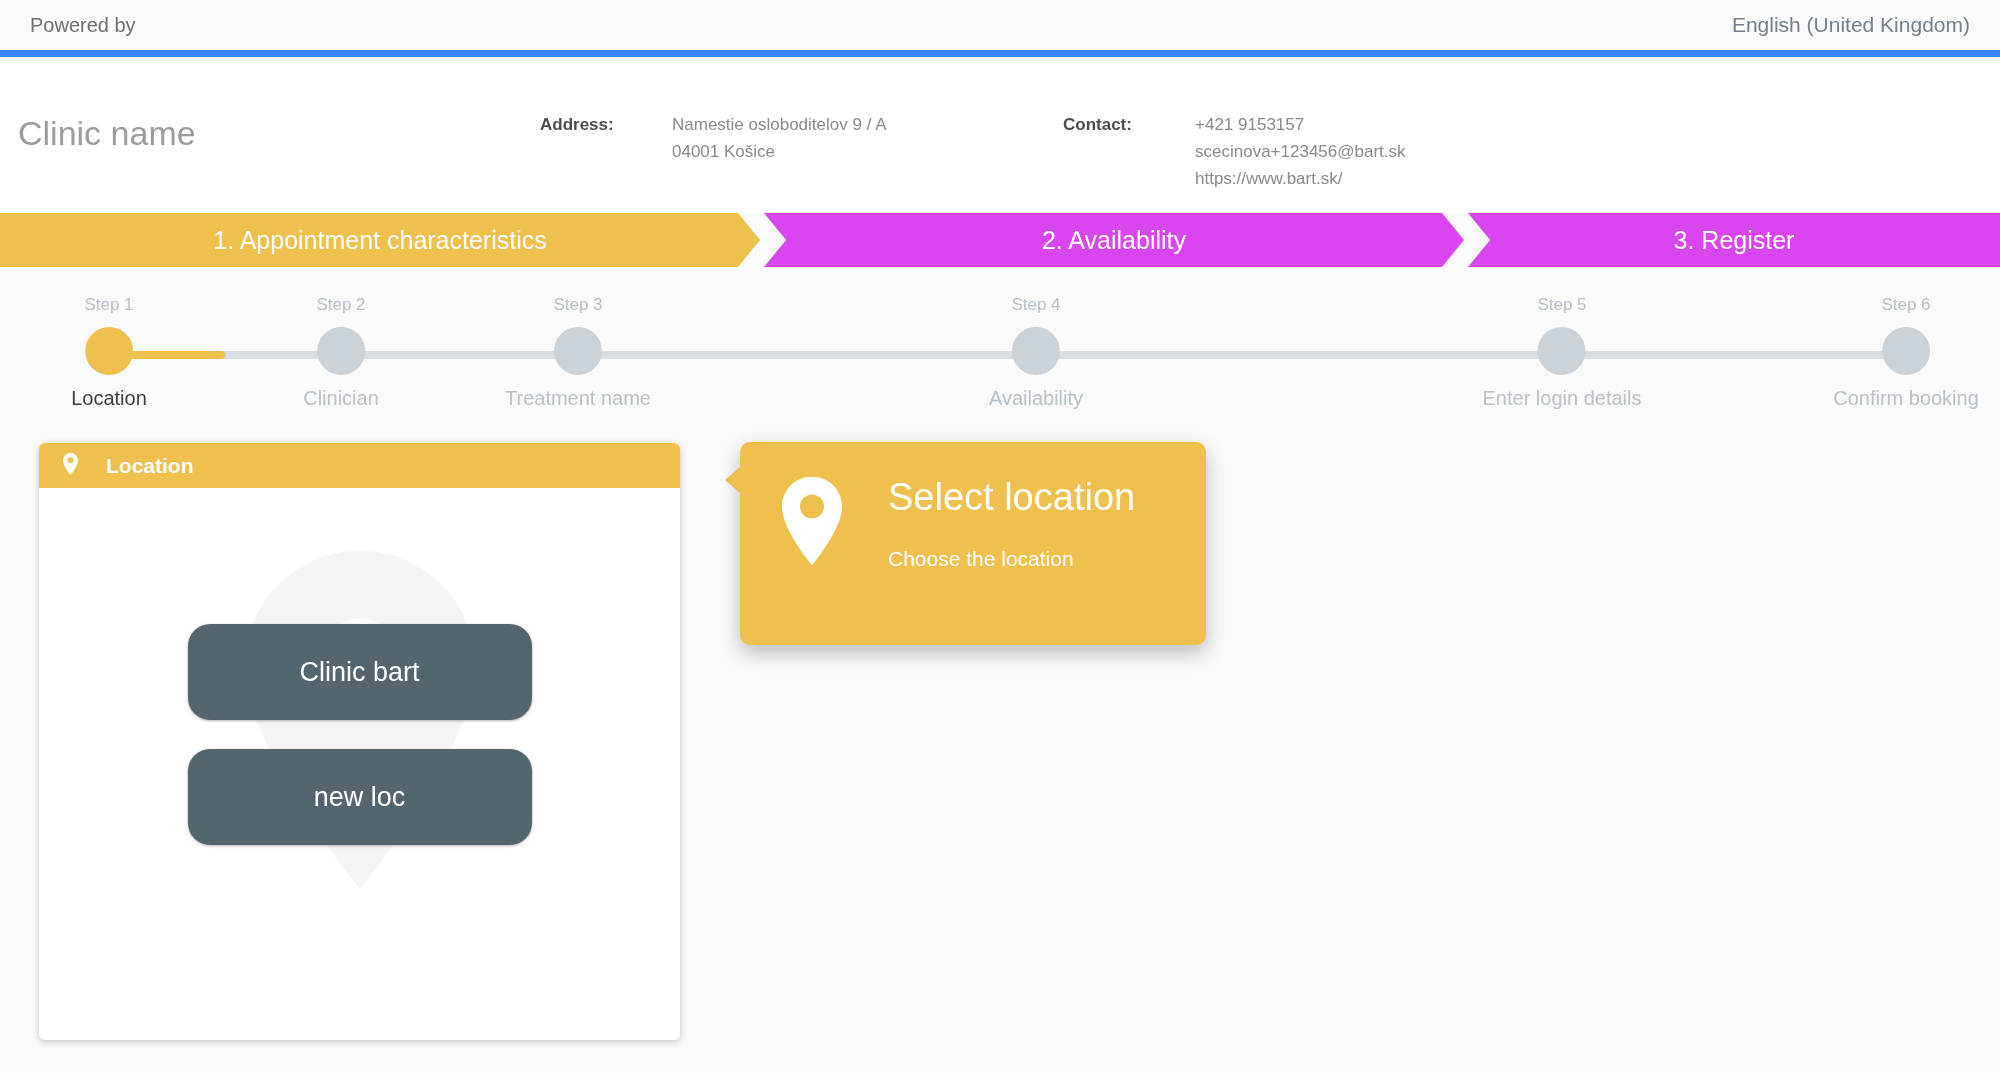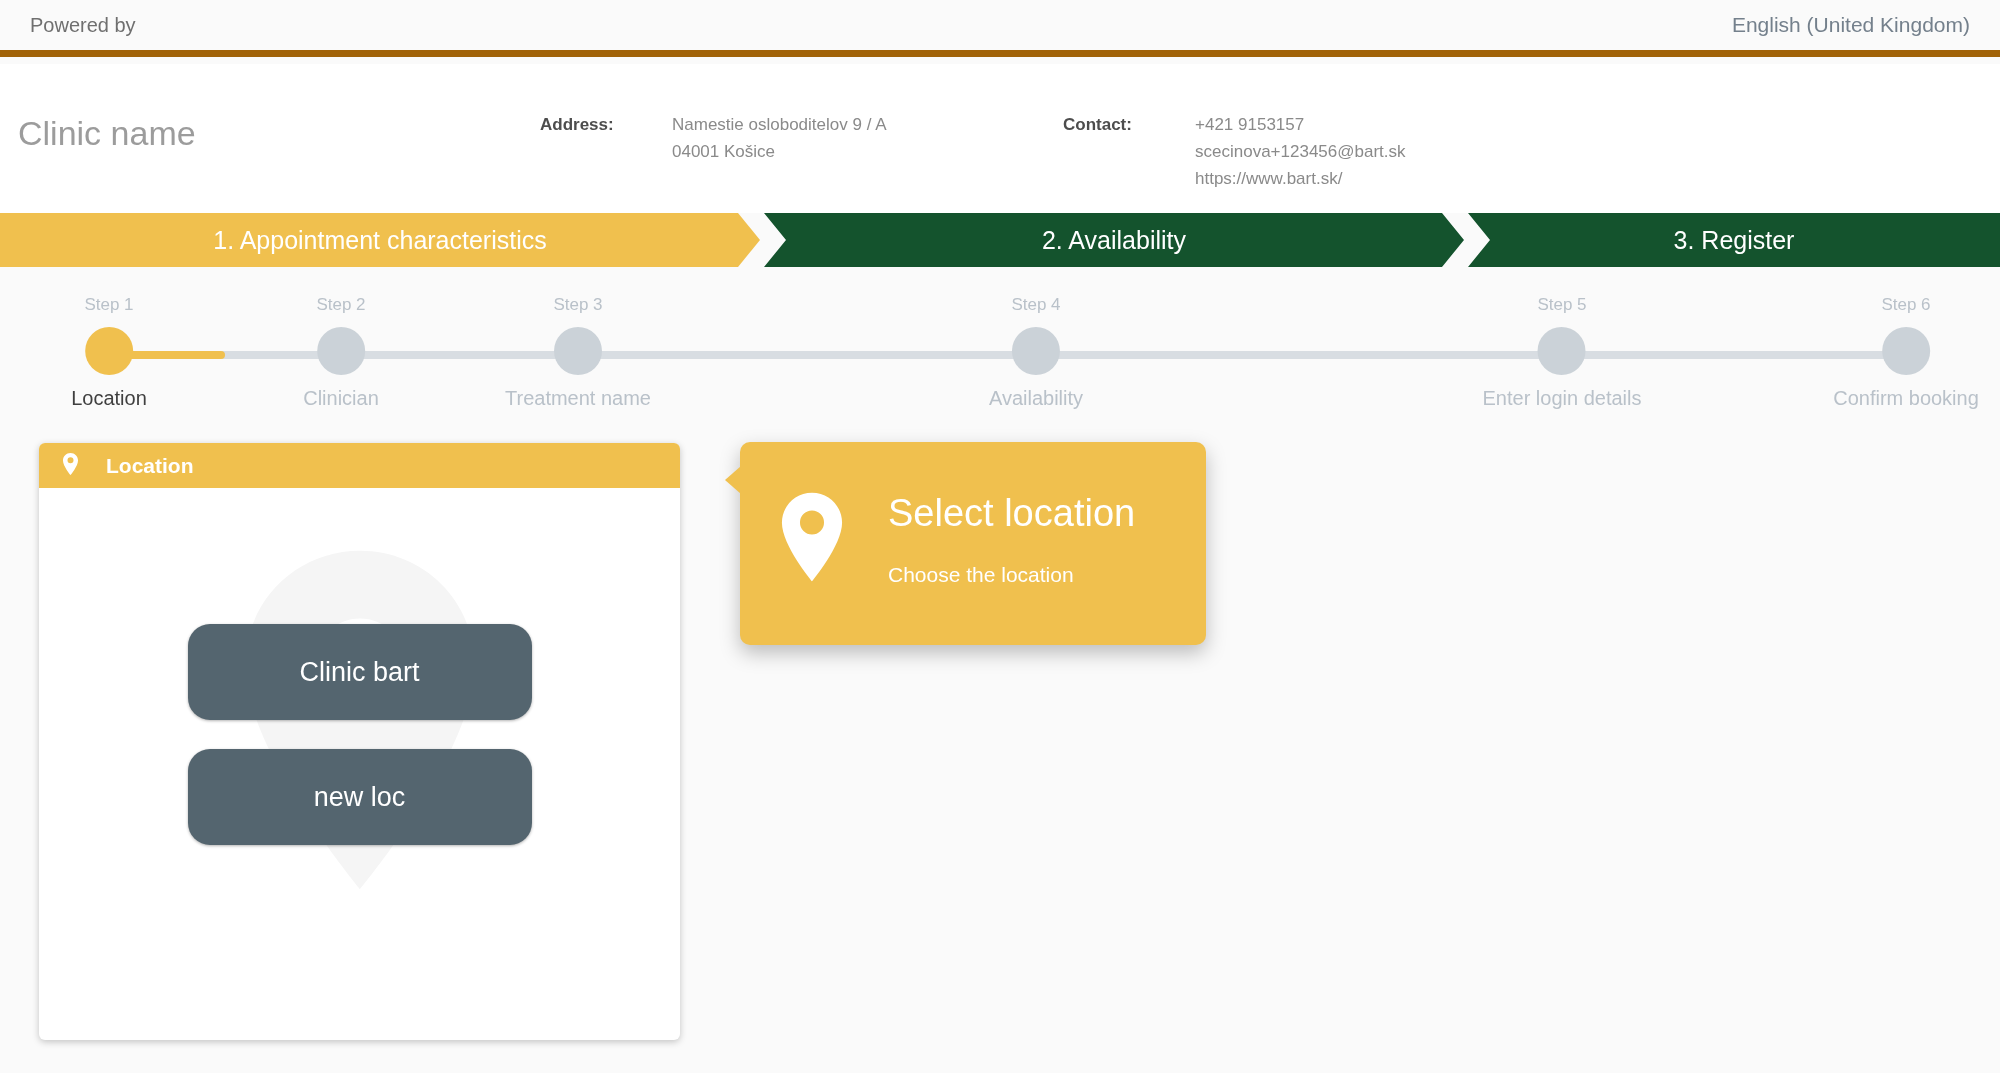--- a/index.html
+++ b/index.html
@@ -5,21 +5,21 @@
   * { margin:0; padding:0; box-sizing:border-box; }
   html,body { background:#FAFAFA; }
   #screen {
     position:relative; width:2000px; height:1073px; overflow:hidden;
     background:#FAFAFA; font-family:"Liberation Sans", sans-serif;
   }
 
   
   .topbar {
     position:absolute; left:0; top:0; width:100%; height:57px;
-    background:#FAFAFA; border-bottom:7px solid #a16207;
+    background:#FAFAFA; border-bottom:7px solid #3b82f6;
     display:flex; align-items:center; justify-content:space-between;
     padding:0 30px;
   }
   .topbar-left { display:flex; align-items:center; gap:34px; }
   .powered-by { font-size:20px; color:#6F6F6F; }
   .logo { display:flex; align-items:center; gap:12px; }
   .logo-text-block { display:flex; flex-direction:column; line-height:1; }
   .brand { font-size:25px; font-weight:700; color:#3B3B3B; letter-spacing:1.5px; }
   .tagline { font-size:10.5px; letter-spacing:1.6px; margin-top:4px; color:#9A9A9A; font-weight:600;}
   .tagline .clever { color:#8F5CF0; }
@@ -38,21 +38,21 @@
   .info-label { width:132px; font-size:17px; font-weight:700; color:#4D4D4D; line-height:27px; }
   .info-values { font-size:17px; color:#8A8A8A; line-height:27px; max-width:260px; }
 
   
   .phase-bar {
     position:absolute; left:0; top:213px; width:100%; height:54px;
     display:flex; gap:4px;
   }
   .phase {
     height:100%; display:flex; align-items:center; justify-content:center;
-    color:#FFFFFF; font-size:25px; cursor:pointer; background:#14532d;
+    color:#FFFFFF; font-size:25px; cursor:pointer; background:#d946ef;
   }
   .phase.first  { width:38%;   clip-path:polygon(0 0, calc(100% - 22px) 0, 100% 50%, calc(100% - 22px) 100%, 0 100%); }
   .phase.middle { width:35%;   clip-path:polygon(0 0, calc(100% - 22px) 0, 100% 50%, calc(100% - 22px) 100%, 0 100%, 22px 50%); }
   .phase.last   { flex:1;      clip-path:polygon(0 0, 100% 0, 100% 100%, 0 100%, 22px 50%); }
   .phase.active { background:#F0C04E; }
 
   
   .steps { position:absolute; left:0; top:267px; width:100%; height:163px; }
   .steps-track {
     position:absolute; left:109px; top:84px; width:1797px; height:8px;
@@ -99,21 +99,21 @@
     cursor:pointer; box-shadow:0 1px 3px rgba(0,0,0,0.3);
   }
   .loc-btn.first { margin-top:136px; }
   .loc-btn.second { margin-top:29px; }
 
   
   .tooltip {
     position:absolute; left:740px; top:442px; width:466px; height:203px;
     background:#F0C04E; border-radius:10px;
     box-shadow:0 8px 20px rgba(0,0,0,0.25);
-    display:flex; align-items:flex-start; padding:46px 34px; gap:38px;
+    display:flex; align-items:flex-start; padding:30px 34px; gap:38px;
   }
   .tooltip-arrow {
     position:absolute; left:-15px; top:24px; width:0; height:0;
     border-top:14px solid transparent; border-bottom:14px solid transparent;
     border-right:16px solid #F0C04E;
   }
   .tooltip-title { color:#FFFFFF; font-size:38px; font-weight:500; margin-top:4px; }
   .tooltip-subtitle { color:#FFFFFF; font-size:21px; margin-top:28px; }
 </style>
 </head>

